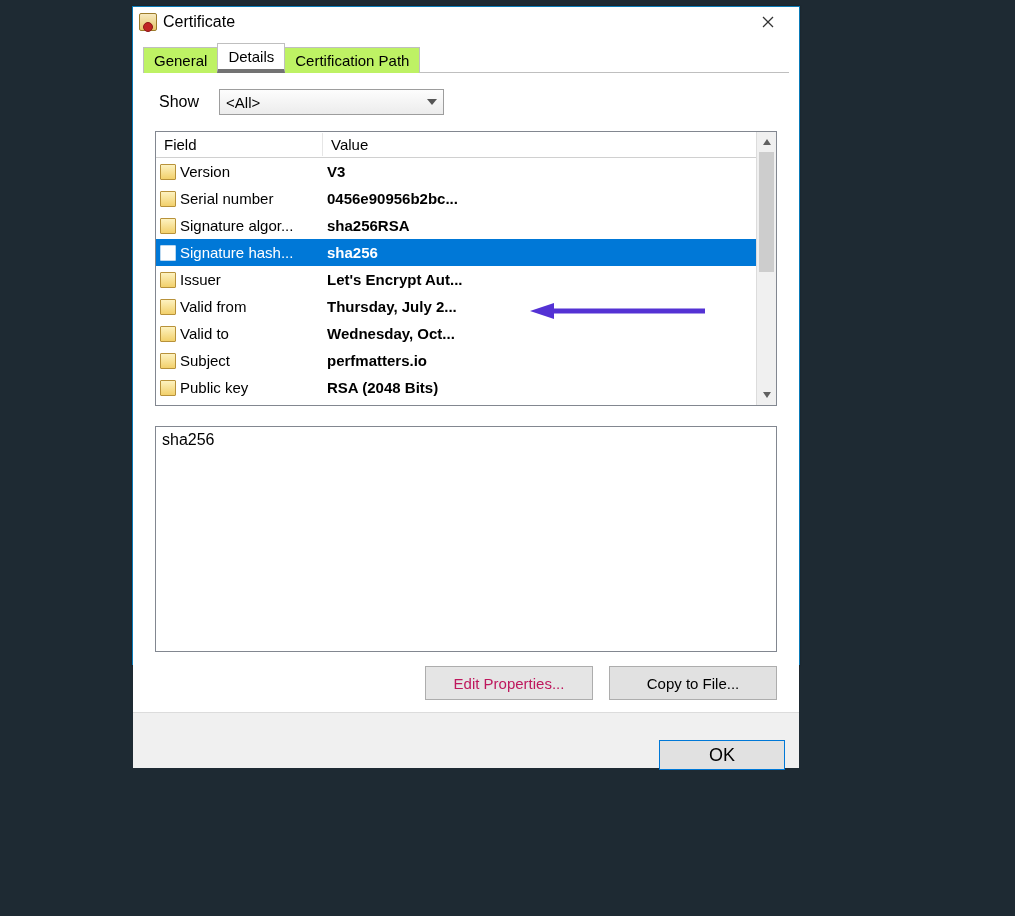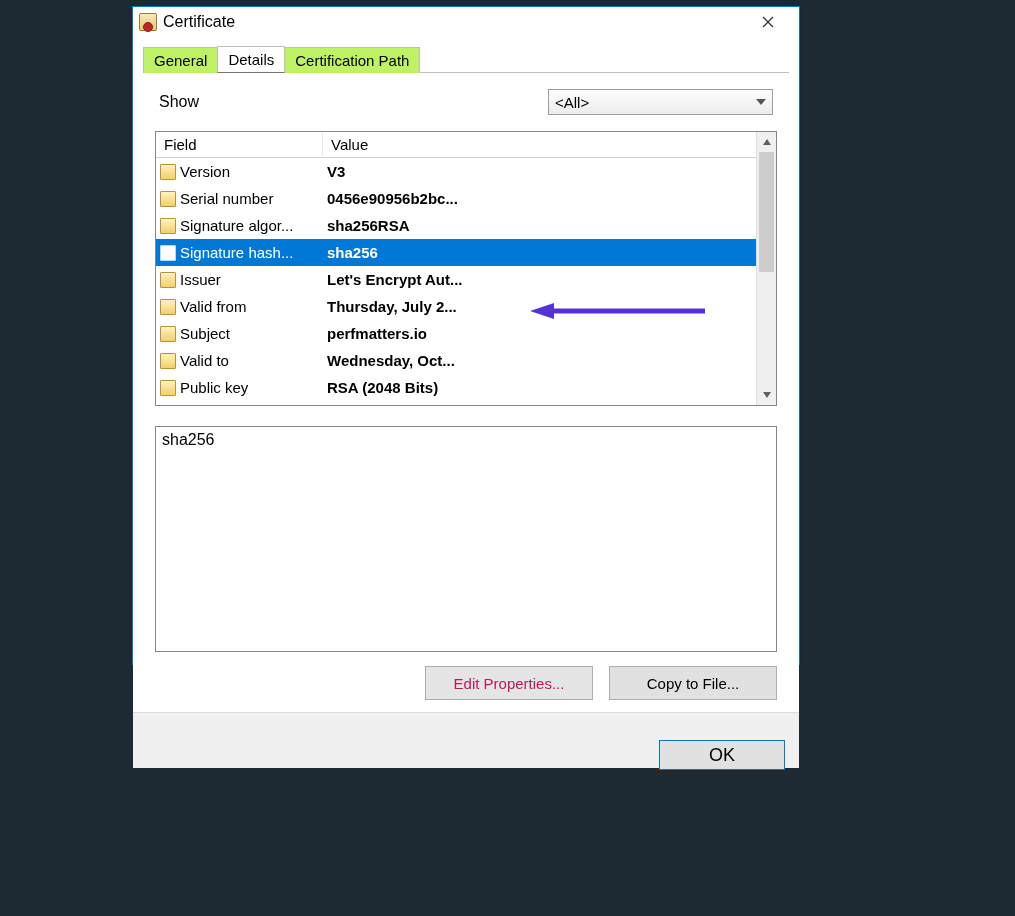--- a/index.html
+++ b/index.html
@@ -75,34 +75,33 @@
     border: 1px solid #bfbfbf;
     border-bottom: none;
     background:#bef264;
     margin-right:-1px;
     position:relative;
     top:1px;
     cursor:pointer;
   }
   .tab.active {
     background:#fff;
-    border-bottom:1px solid #737373;
+    border-bottom:4px solid #737373;
     z-index:2;
   }
 
   .panel {
     border: none;
     flex:1;
     display:flex; flex-direction:column;
   }
 
   .show-row {
     display:flex; align-items:center; gap:20px;
     padding: 4px 16px 16px 16px;
-    justify-content: space-between;
   }
   .show-label { font-size:16px; }
   .show-select {
     width: 225px; height:26px;
     border:1px solid #9d9d9d;
     background: linear-gradient(#fdfdfd,#ececec);
     display:flex; align-items:center; justify-content:space-between;
     padding:0 6px;
     cursor:pointer;
     font-size:15px;
@@ -314,30 +313,30 @@
             <div class="lv-row">
               <div class="cell-field">
                 <div class="row-icon"></div>
                 <span>Valid from</span>
               </div>
               <div class="cell-value">Thursday, July 2...</div>
             </div>
             <div class="lv-row">
               <div class="cell-field">
                 <div class="row-icon"></div>
+                <span>Valid to</span>
+              </div>
+              <div class="cell-value">Wednesday, Oct...</div>
+            </div>
+            <div class="lv-row">
+              <div class="cell-field">
+                <div class="row-icon"></div>
                 <span>Subject</span>
               </div>
               <div class="cell-value">perfmatters.io</div>
-            </div>
-            <div class="lv-row">
-              <div class="cell-field">
-                <div class="row-icon"></div>
-                <span>Valid to</span>
-              </div>
-              <div class="cell-value">Wednesday, Oct...</div>
             </div>
             <div class="lv-row">
               <div class="cell-field">
                 <div class="row-icon"></div>
                 <span>Public key</span>
               </div>
               <div class="cell-value">RSA (2048 Bits)</div>
             </div>
           </div>
         <div class="lv-scroll">

